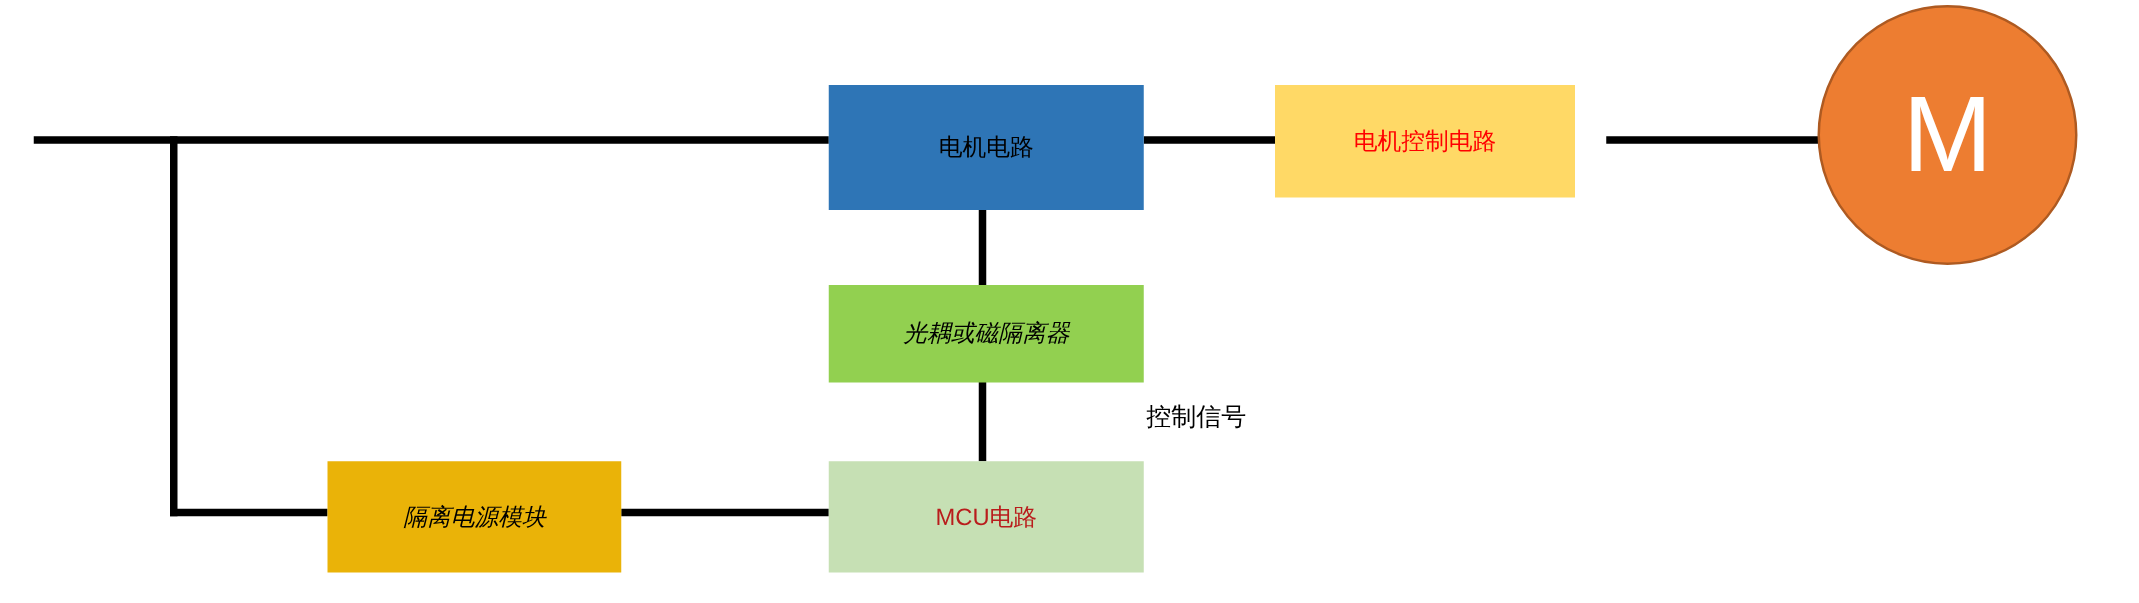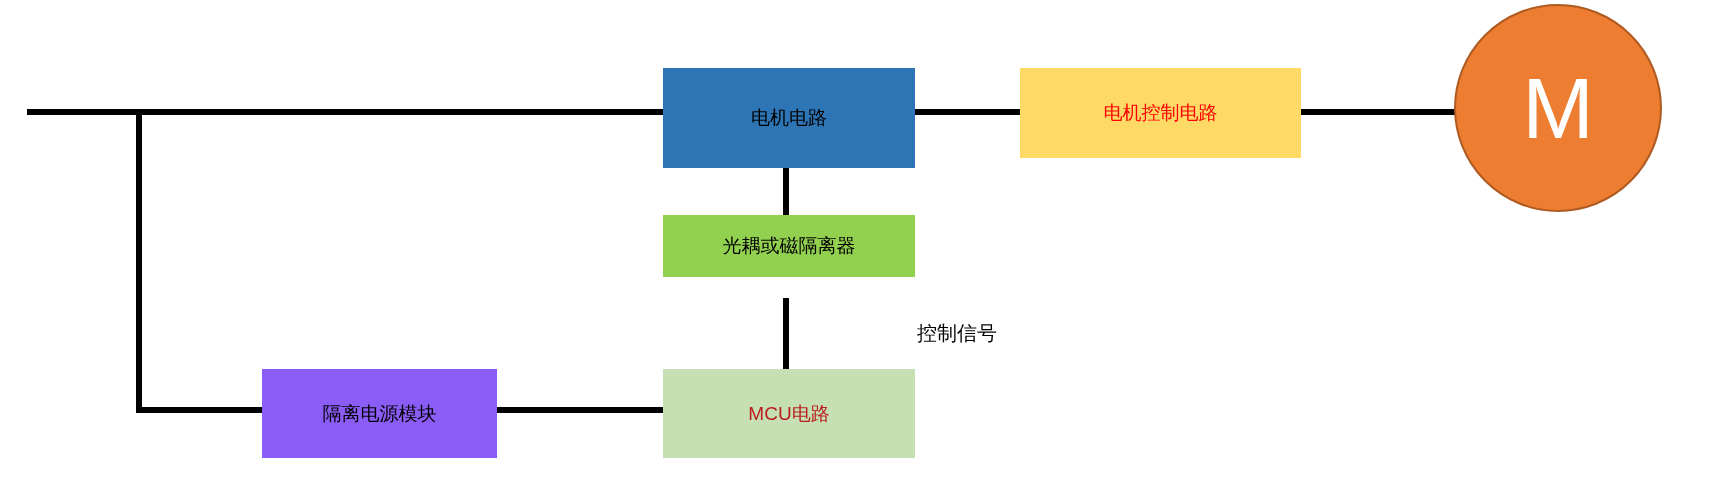--- a/index.html
+++ b/index.html
@@ -29,22 +29,22 @@
     background: #000000;
   }
   .annotation {
     position: absolute;
     font-size: 20px;
     color: #000000;
     white-space: nowrap;
   }
   
   .n-motor-circuit   { left: 663px;  top: 68px;  width: 252px; height: 100px; }
-  .n-motor-control   { left: 1020px; top: 68px;  width: 281px; height: 90px; }
-  .n-isolator        { left: 663px;  top: 215px; width: 252px; height: 62px; }
+  .n-motor-control   { left: 1020px; top: 68px;  width: 240px; height: 90px; }
+  .n-isolator        { left: 663px;  top: 228px; width: 252px; height: 78px; font-style: italic; }
   .n-mcu             { left: 663px;  top: 369px; width: 252px; height: 89px; }
   .n-power-module    { left: 262px;  top: 369px; width: 235px; height: 89px; }
   .n-motor {
     left: 1454px; top: 4px; width: 208px; height: 208px;
     border-radius: 50%;
     border: 2px solid transparent;
     font-size: 86px;
     font-weight: 400;
   }
   
@@ -93,21 +93,21 @@
   </div>
 
   <div class="node n-isolator" style="background-color: rgb(146, 208, 80); color: rgb(0, 0, 0);">
     <span>光耦或磁隔离器</span>
   </div>
 
   <div class="node n-mcu" style="background-color: rgb(198, 224, 180); color: #b91c1c;">
     <span>MCU电路</span>
   </div>
 
-  <div class="node n-power-module" style="background-color: #8b5cf6; color: rgb(0, 0, 0);">
+  <div class="node n-power-module" style="background-color: #eab308; color: rgb(0, 0, 0); font-style: italic;">
     <span>隔离电源模块</span>
   </div>
 
   <div class="node n-motor" style="background-color: rgb(237, 125, 49); color: rgb(255, 255, 255); border-color: rgb(174, 90, 33);">
     <span>M</span>
   </div>
 
 </div>
 
 </body></html>

